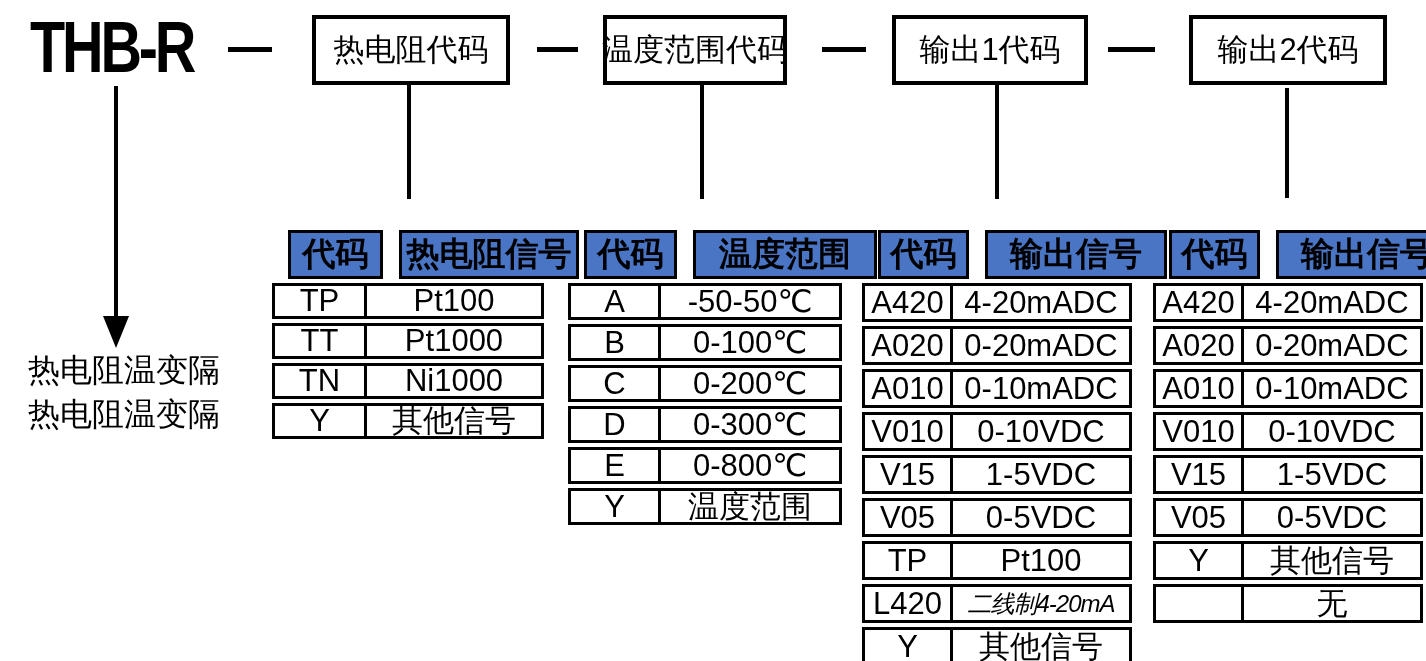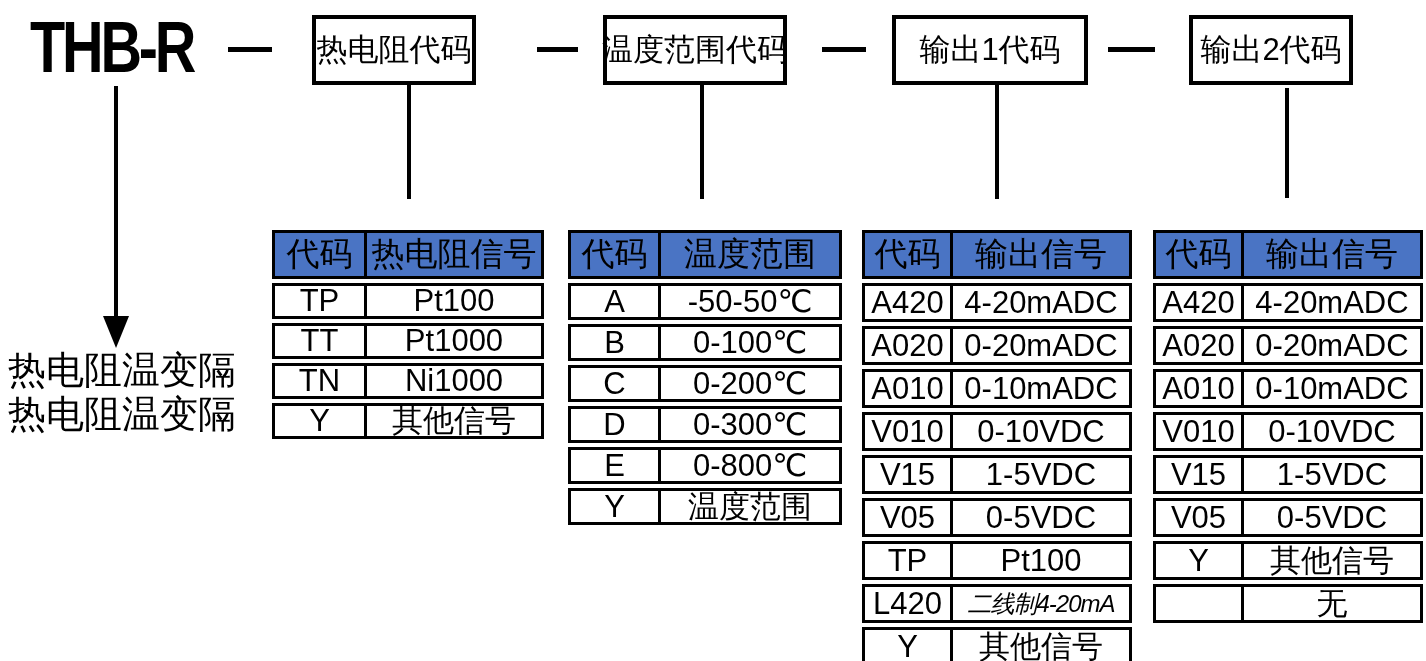--- a/index.html
+++ b/index.html
@@ -8,55 +8,55 @@
 
   .title {
     position:absolute; left:30px; top:6px;
     font-size:72px; font-weight:700; letter-spacing:-4px;
     transform:scaleX(.8); transform-origin:left top; white-space:nowrap;
   }
 
   .dash { position:absolute; top:47px; height:5px; background:#000; }
 
   .topbox {
-    position:absolute; top:15px; width:164px; height:70px; box-sizing:border-box;
+    position:absolute; top:15px; width:198px; height:70px; box-sizing:border-box;
     border:4px solid #000; background:#fff;
     display:flex; align-items:center; justify-content:center;
     font-size:31px; white-space:nowrap;
   }
 
   .arrow { position:absolute; width:0; }
   .arrow .shaft { position:absolute; left:-2px; top:0; width:4px; background:#000; }
   .arrow .head {
     position:absolute; left:-13px; width:0; height:0;
     border-left:13px solid transparent; border-right:13px solid transparent;
     border-top:30px solid #000;
   }
 
   .desc {
     position:absolute; left:8px; top:348px; width:232px;
-    text-align:left; font-size:38px; line-height:44px; white-space:nowrap;
+    text-align:center; font-size:32px; line-height:44px; white-space:nowrap;
   }
 
   .tbl { position:absolute; top:230px; }
   .t1 { left:272px;  --c1:95px; --c2:180px; --rh:36px; }
   .t2 { left:568px;  --c1:93px; --c2:184px; --rh:37px; }
   .t3 { left:862px;  --c1:91px; --c2:182px; --rh:39px; }
   .t4 { left:1153px; --c1:91px; --c2:182px; --rh:39px; }
 
   .row { display:flex; margin-top:4px; }
   .row:first-child { margin-top:0; }
   .cell {
     box-sizing:border-box; border:3px solid #000; background:#fff;
     display:flex; align-items:center; justify-content:center;
     white-space:nowrap; overflow:visible;
   }
   .cell.c1 { width:var(--c1); }
   .cell.c2 { width:var(--c2); margin-left:-3px; }
-  .row.hdr .cell { height:49px; background:var(--hdr,#4a74c4); font-size:33px; font-weight:400; }
+  .row.hdr .cell { height:49px; background:var(--hdr,#4a74c4); font-size:33px; font-weight:700;margin-left:16px; }
   .row.data .cell { height:var(--rh); font-size:31px; }
   
   .t3 .row:nth-child(9) .c2 { font-size:24px; letter-spacing:-1px;font-style:italic; }
 </style>
 </head>
 <body>
 
 <div class="canvas">
 
   <div class="title">THB-R</div>

